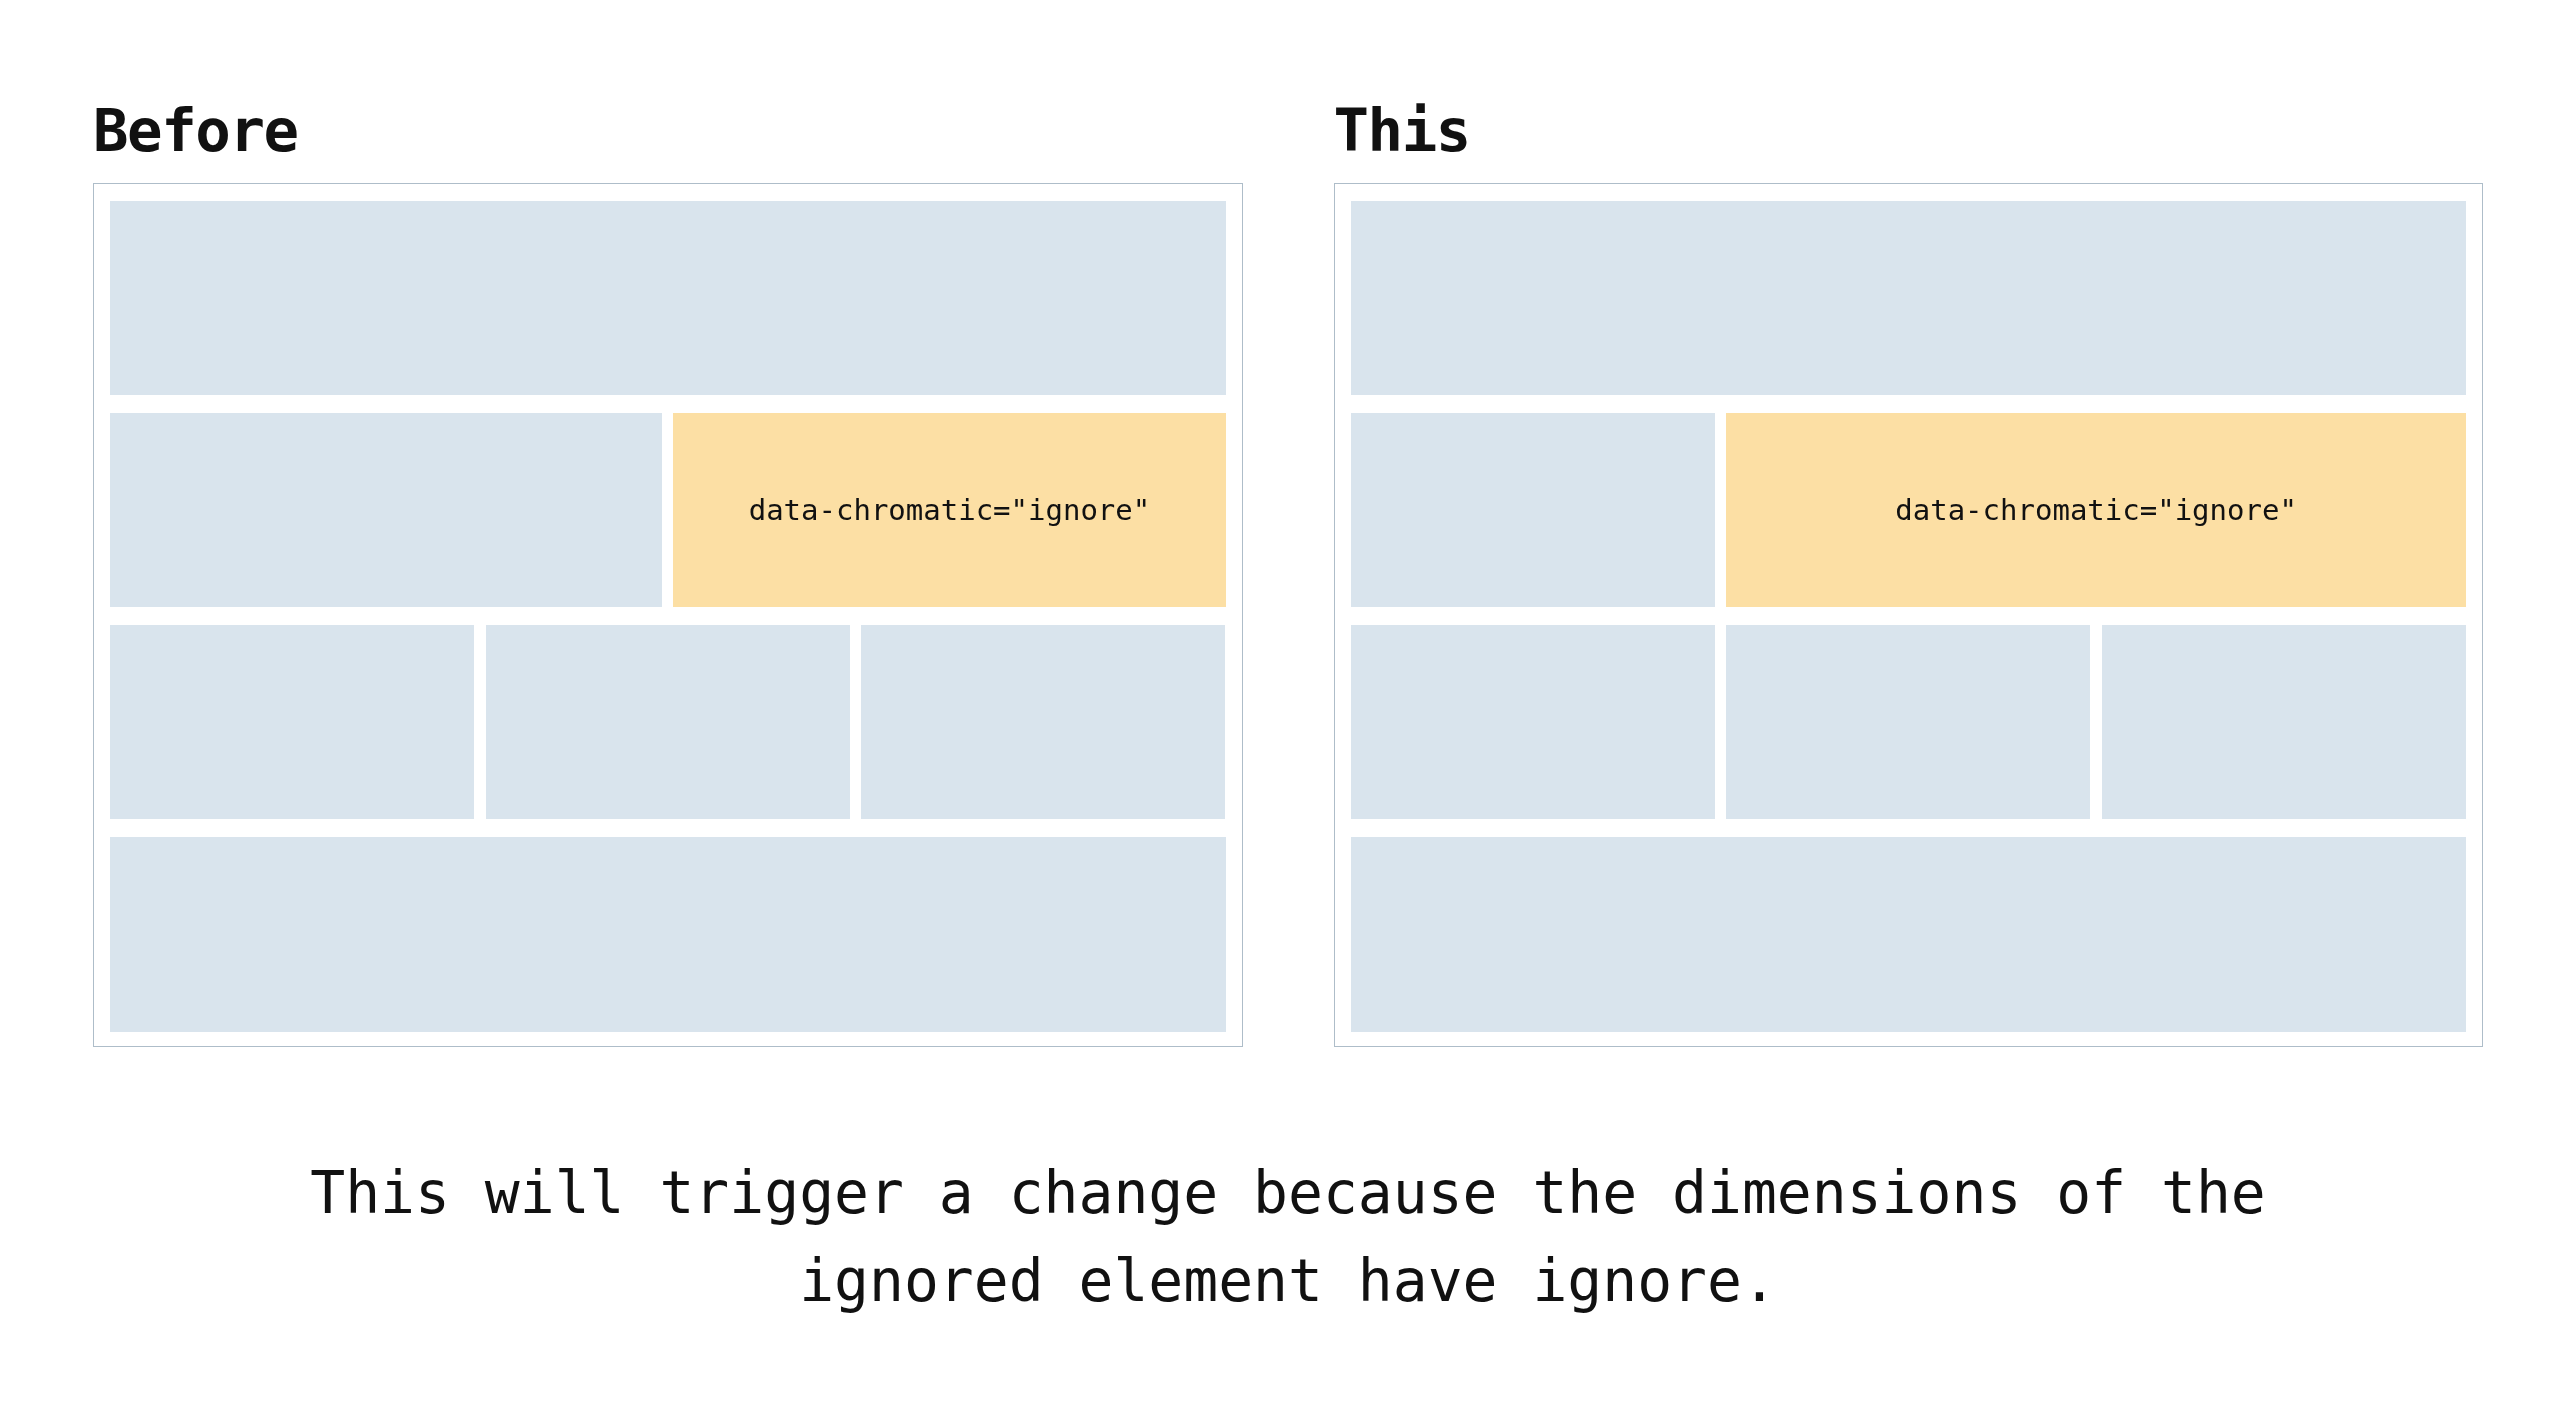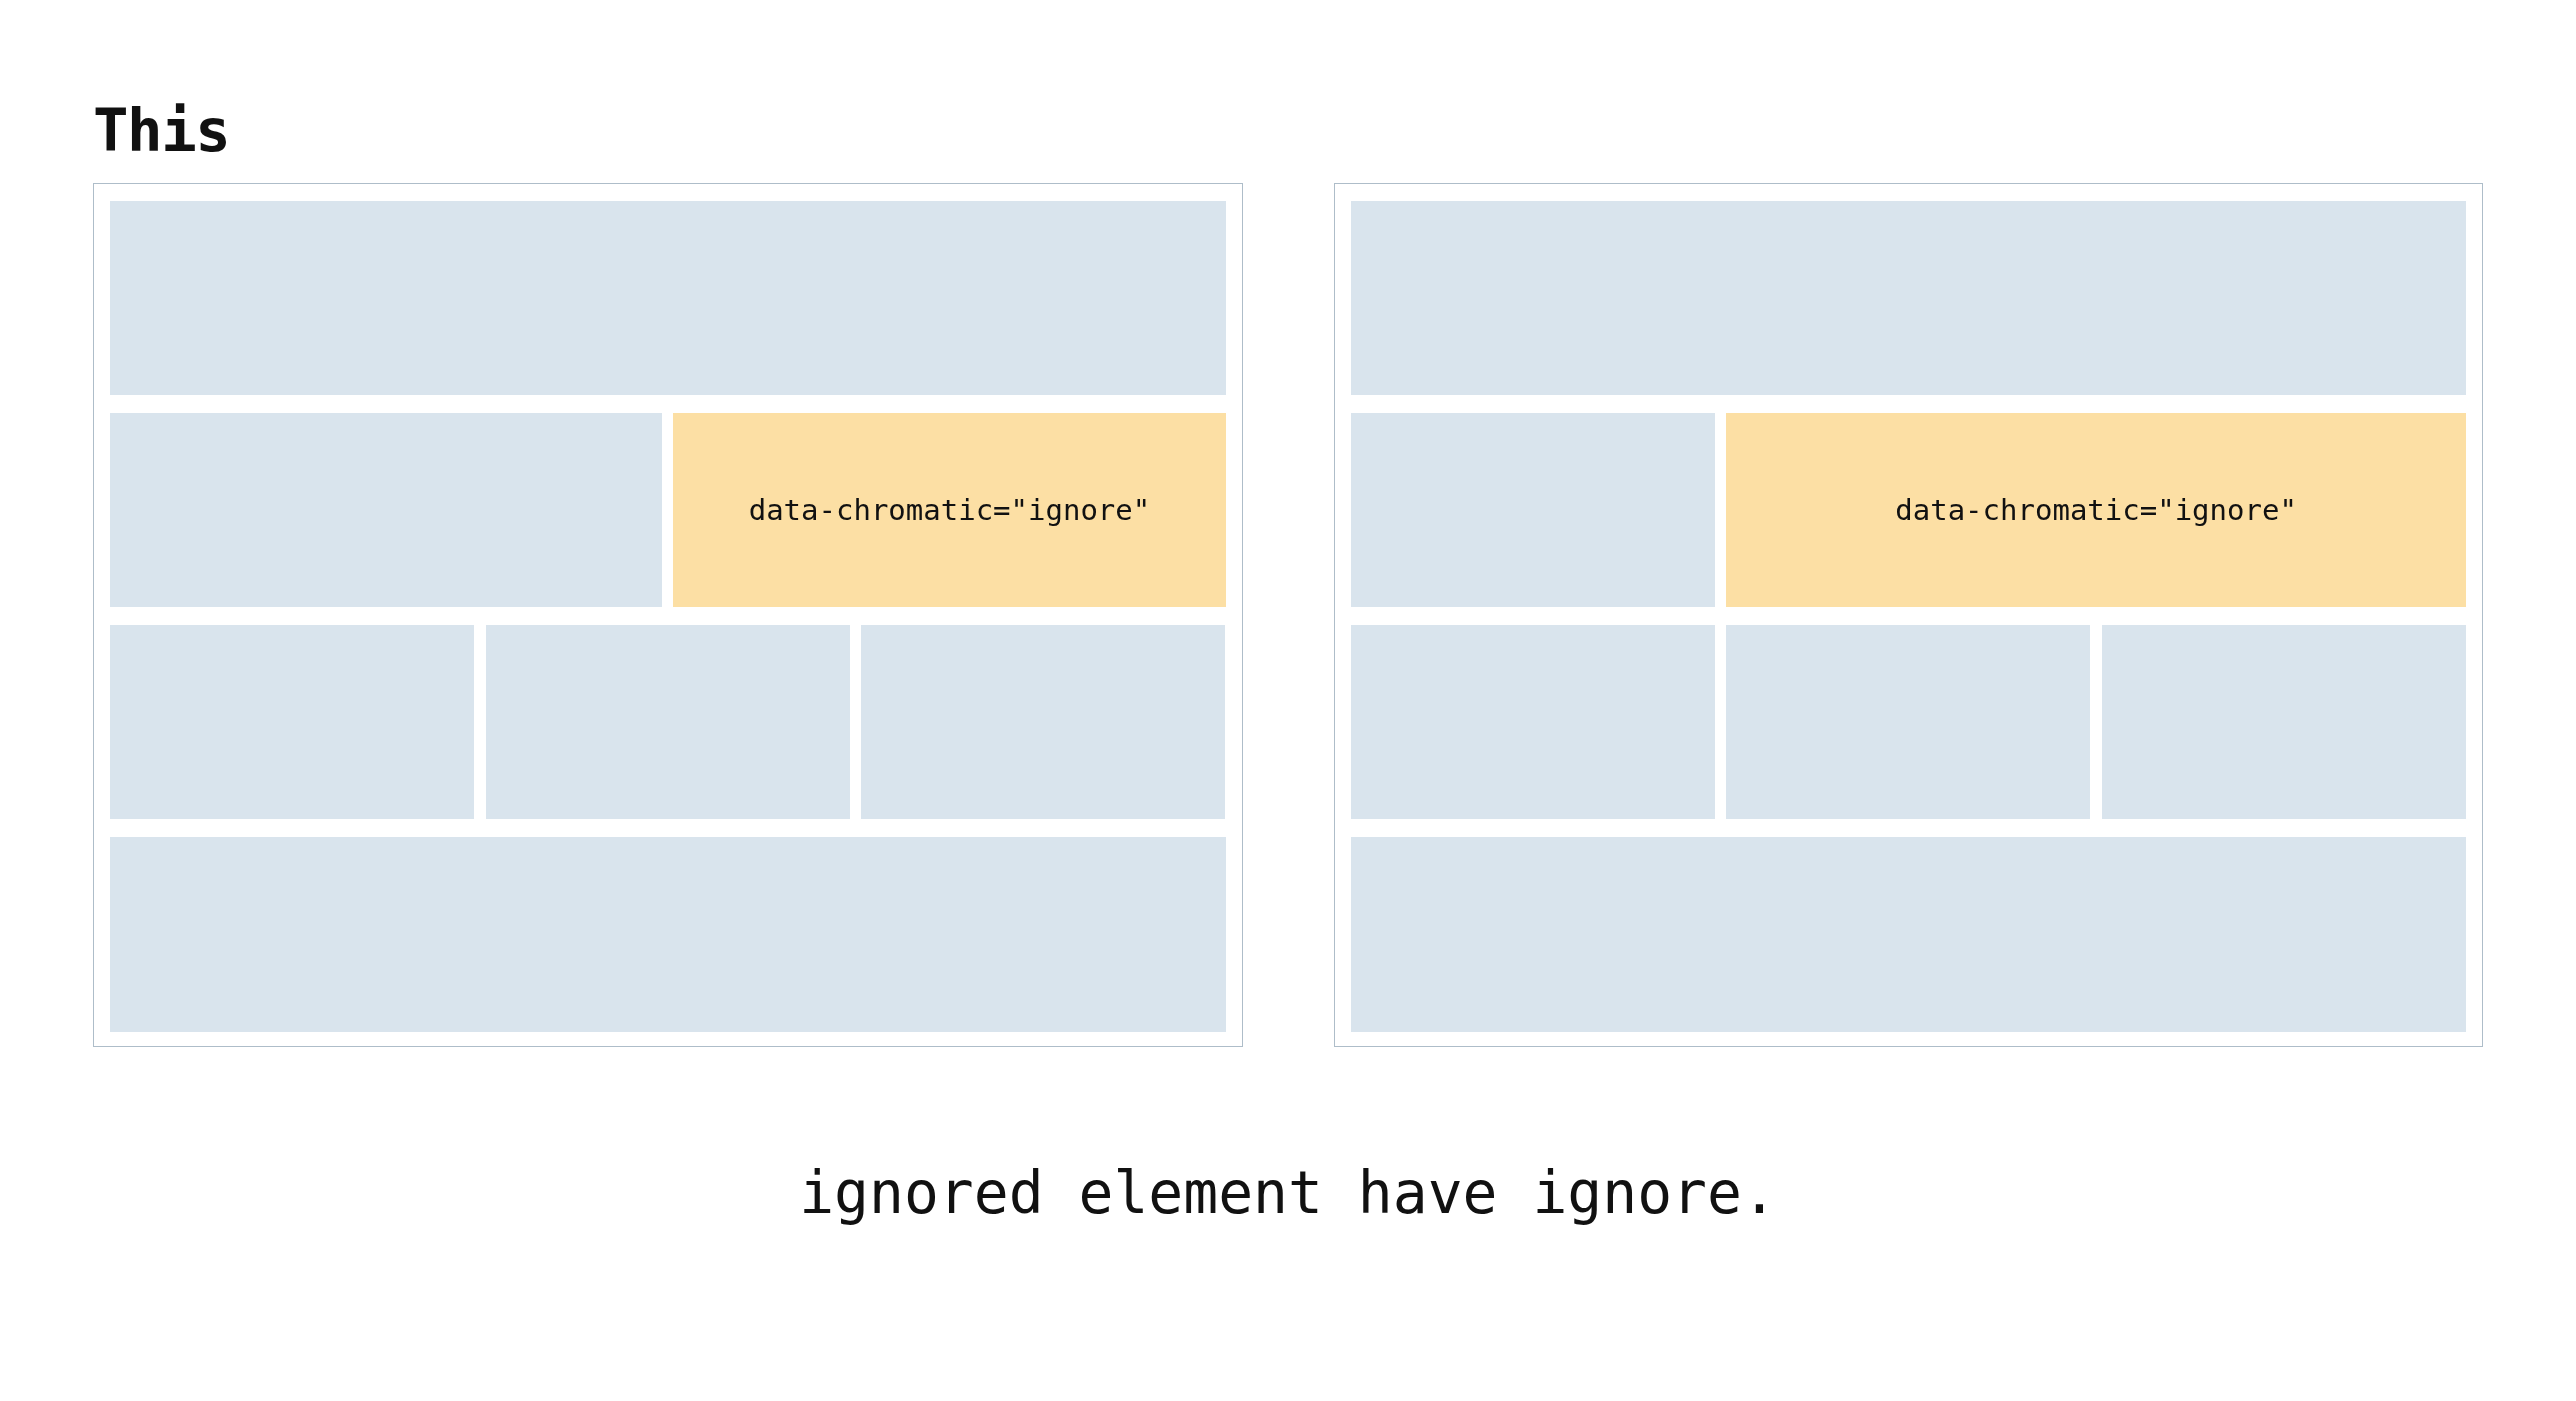--- a/index.html
+++ b/index.html
@@ -81,20 +81,21 @@
     line-height:88px;
     color:var(--ink);
   }
 </style>
 </head>
 <body>
 
 <div class="stage">
 
   <div class="titles-row">
+    <div class="panel-title">Before</div>
     <div class="panel-title">This</div>
   </div>
 
   <div class="panels-row">
     <div class="panel">
         <div class="wf-row">
           <div class="block"></div>
         </div>
         <div class="wf-row">
           <div class="block w-half"></div>
@@ -126,17 +127,18 @@
           <div class="block w-third"></div>
           <div class="block w-third"></div>
         </div>
         <div class="wf-row">
           <div class="block"></div>
         </div>
       </div>
   </div>
 
   <div class="caption">
+    <div>This will trigger a change because the dimensions of the</div>
     <div>ignored element have ignore.</div>
   </div>
 
 </div>
 
 
 </body></html>

